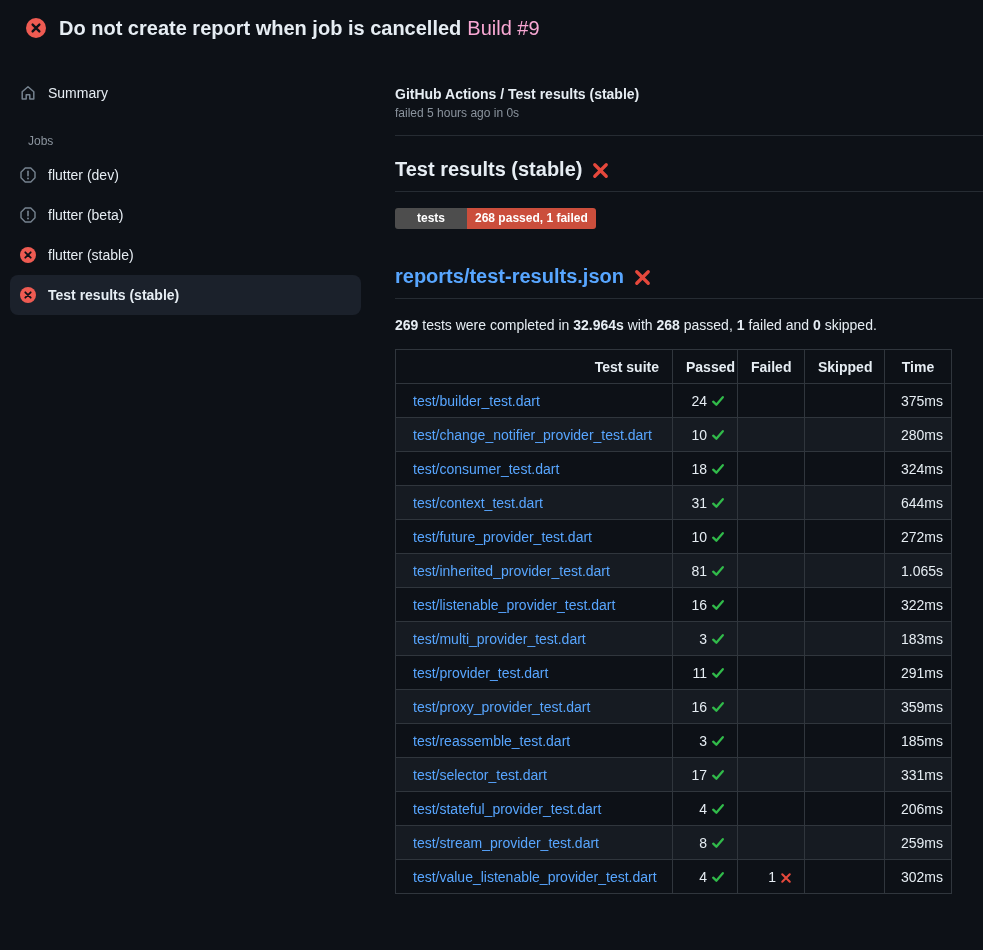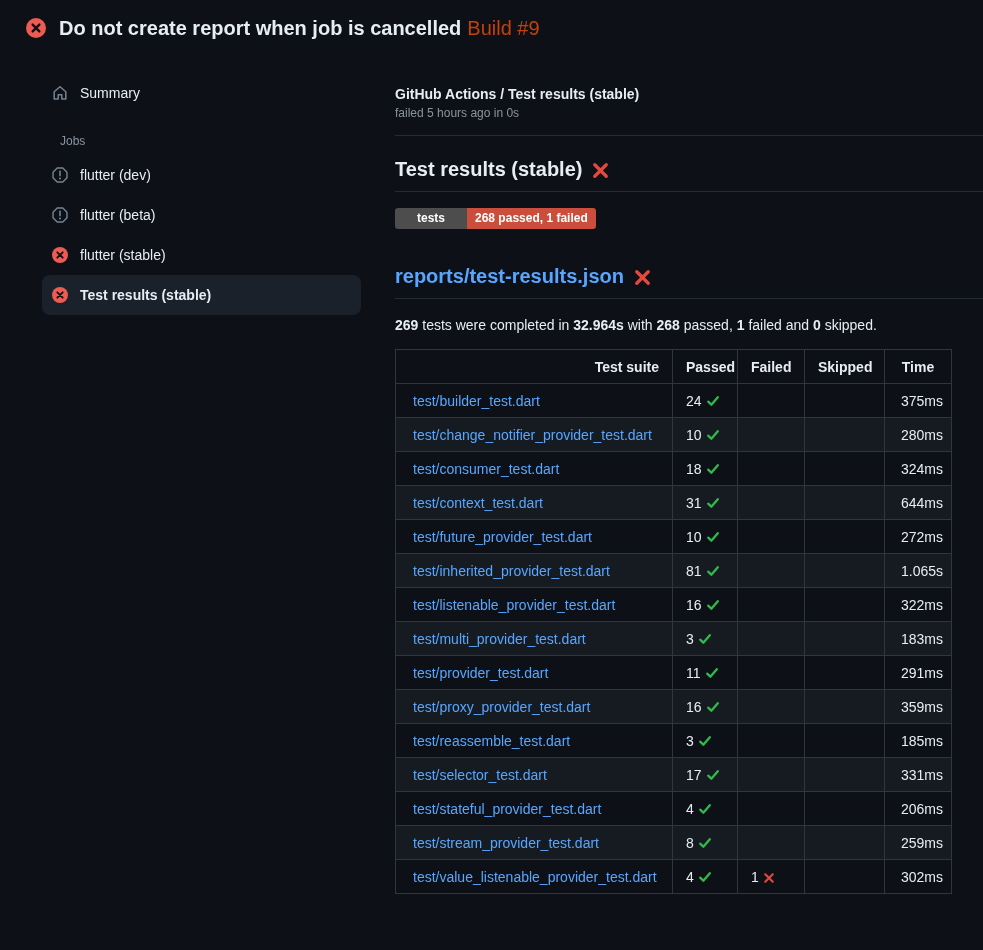--- a/index.html
+++ b/index.html
@@ -27,24 +27,24 @@
     font-size:14px;
   }
   
   .build-header{
     height:56px;
     display:flex;align-items:center;
     padding-left:26px;gap:13px;
   }
   .status-icon-lg{width:20px;height:20px;display:inline-flex;color:var(--c-icon-red);}
   .build-header h1{font-size:20px;font-weight:700;color:var(--c-text);}
-  .build-header .build-no{color:#c2410c;font-weight:400;margin-left:6px;}
+  .build-header .build-no{color:#f9a8d4;font-weight:400;margin-left:6px;}
   
   .content{display:flex;align-items:flex-start;}
-  .sidebar{flex:0 0 371px;padding-top:17px;padding-left:32px;}
+  .sidebar{flex:0 0 371px;padding-top:17px;}
   .side-item{
     height:40px;margin:0 10px;padding:0 10px;
     display:flex;align-items:center;gap:12px;
     border-radius:8px;cursor:pointer;
     color:var(--c-text);font-size:14px;
   }
   .side-item.selected{background:var(--c-selected);font-weight:700;}
   .side-icon{width:16px;height:16px;display:inline-flex;flex:none;}
   .icon-gray{color:var(--c-icon-gray);}
   .icon-red{color:var(--c-icon-red);}
@@ -77,21 +77,21 @@
   .summary-line{margin-top:18px;font-size:14px;color:var(--c-text);}
   .summary-line b{font-weight:700;}
   
   table{border-collapse:collapse;margin-top:16px;font-size:14px;table-layout:fixed;width:556px;}
   th,td{border:1px solid var(--c-border);padding:6px 13px;height:34px;}
   th{font-weight:700;text-align:center;color:var(--c-text);}
   th.col-suite{text-align:right;padding-left:17px;}
   tbody tr:nth-child(even){background:var(--c-row-alt);}
   td.cell-suite{padding-left:17px;}
   td.cell-suite a{color:var(--c-link);text-decoration:none;cursor:pointer;}
-  td.cell-num{text-align:left;white-space:nowrap;padding-right:12px;}
+  td.cell-num{text-align:right;white-space:nowrap;padding-right:12px;}
   td.cell-time{text-align:right;padding-right:8px;color:var(--c-text);}
   .mark{display:inline-flex;vertical-align:-2px;margin-left:4px;}
   .mark.check{color:var(--c-green);}
   .mark.cross{color:var(--c-red);}
 </style>
 </head>
 <body>
 
 <header class="build-header">
   <span class="status-icon-lg">

